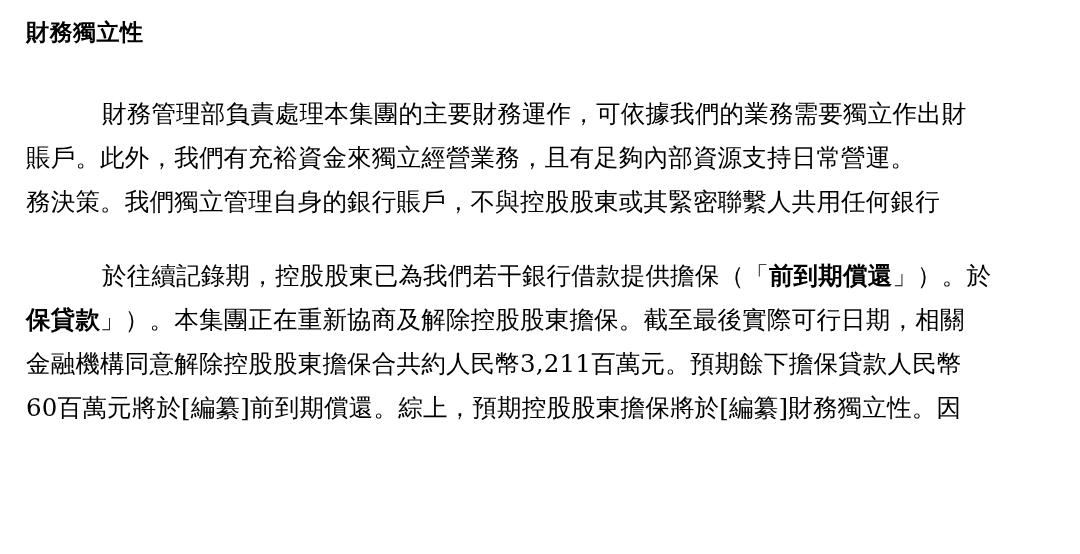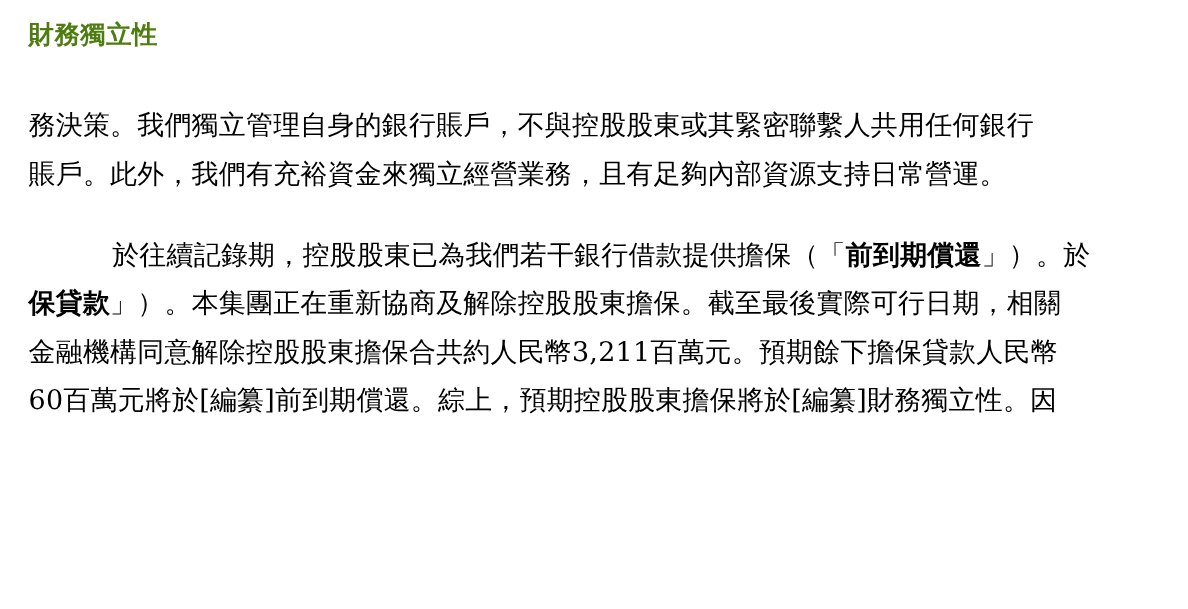--- a/index.html
+++ b/index.html
@@ -21,21 +21,21 @@
     box-sizing: border-box;
     padding: 18px 0 0 26px;
     background: #ffffff;
   }
   .doc-heading {
     font-family: "DejaVu Sans", "Liberation Sans", sans-serif;
     font-weight: bold;
     font-size: 23px;
     line-height: 1.3;
     letter-spacing: 0.5px;
-    color: #4d7c0f;
+    color: #000000;
     margin: 0 0 44px 0;
     white-space: nowrap;
   }
   .para {
     font-size: 24.5px;
     line-height: 44px;
     letter-spacing: 0.2px;
     text-align: justify;
     text-justify: inter-character;
     margin: 0;
@@ -57,22 +57,23 @@
     font-weight: bold;
   }
 </style>
 </head>
 <body>
 
 <div class="page">
   <h1 class="doc-heading">財務獨立性</h1>
   <div id="body-root">
       <p class="para">
+        <span class="line"><span class="indent"></span><span class="">財務管理部負責處理本集團的主要財務運作，可依據我們的業務需要獨立作出財</span></span>
+        <span class="line"><span class="">賬戶。此外，我們有充裕資金來獨立經營業務，且有足夠內部資源支持日常營運。</span></span>
         <span class="line"><span class="">務決策。我們獨立管理自身的銀行賬戶，不與控股股東或其緊密聯繫人共用任何銀行</span></span>
-        <span class="line"><span class="">賬戶。此外，我們有充裕資金來獨立經營業務，且有足夠內部資源支持日常營運。</span></span>
       </p>
       <p class="para">
         <span class="line"><span class="indent"></span><span class="">於往續記錄期，控股股東已為我們若干銀行借款提供擔保（「</span><span class="b">前到期償還</span><span class="">」）。於</span></span>
         <span class="line"><span class="b">保貸款</span><span class="">」）。本集團正在重新協商及解除控股股東擔保。截至最後實際可行日期，相關</span></span>
         <span class="line"><span class="">金融機構同意解除控股股東擔保合共約人民幣3,211百萬元。預期餘下擔保貸款人民幣</span></span>
         <span class="line"><span class="">60百萬元將於[編纂]前到期償還。綜上，預期控股股東擔保將於[編纂]財務獨立性。因</span></span>
       </p>
     </div>
 </div>
 

